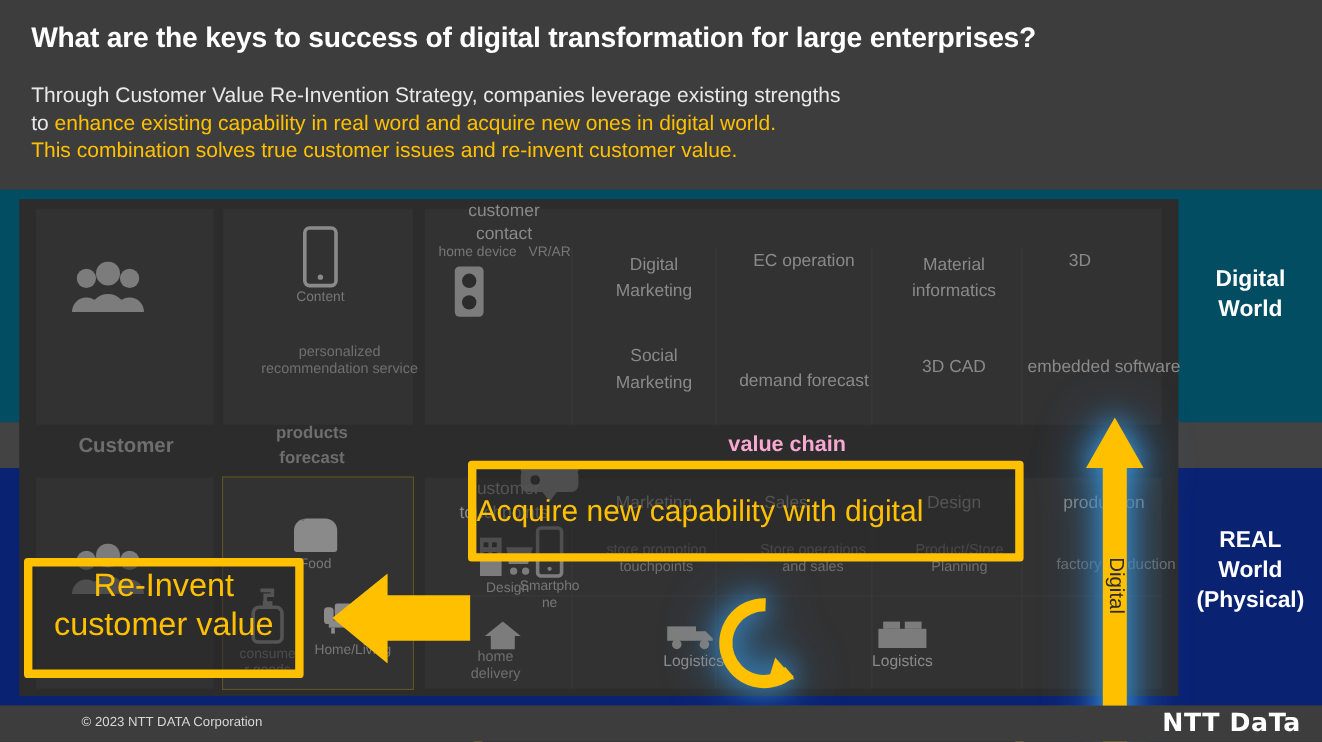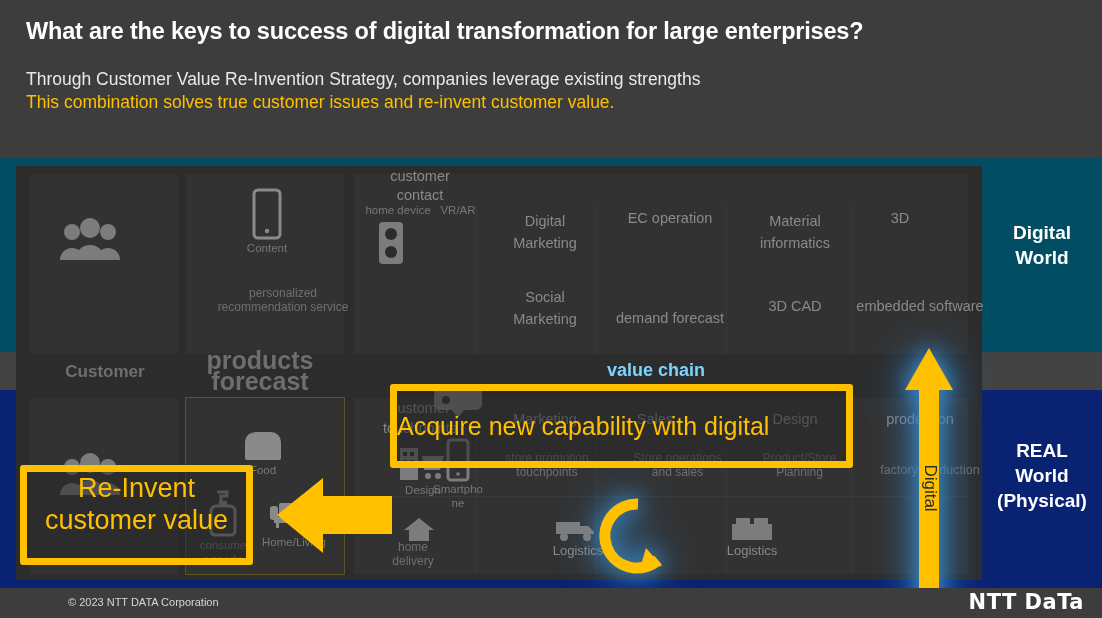--- a/index.html
+++ b/index.html
@@ -66,21 +66,21 @@
     color: #8d8d8d;
     font-size: 13.5px;
     text-align: center;
   }
   .cell-head { font-size: 14.5px; color: #8a8a8a; }
   .cell-sub  { font-size: 12px; color: #6f6f6f; line-height: 14px; }
   .cell-tiny { font-size: 11.5px; color: #777777; }
 
   .watermark {
     position: absolute;
-    color: #6e6e6e; font-weight: bold; font-size: 25px;
+    color: #6e6e6e; font-weight: bold; font-size: 14px;
     line-height: 21px; text-align: center;
   }
 
   .icon-gray { position: absolute; fill: #8a8a8a; opacity: .85; }
 
   
   .vdiv { position: absolute; width: 1px; background: #3a3a3a; }
   .hdiv { position: absolute; height: 1px; background: #3a3a3a; }
 
   
@@ -134,20 +134,21 @@
 </style>
 </head>
 <body>
 
 <div id="slide">
 
   <div id="header">
     <div id="title">What are the keys to success of digital transformation for large enterprises?</div>
     <div id="subtitle">
       <div>Through Customer Value Re-Invention Strategy, companies leverage existing strengths</div>
+      <div><span>to </span><span class="sub-hl">enhance existing capability in real word and acquire new ones in digital world.</span></div>
       <div class="sub-hl">This combination solves true customer issues and re-invent customer value.</div>
     </div>
   </div>
 
   <div id="diagram">
 
     <div class="band" id="band-digital"></div>
     <div class="band" id="band-mid"></div>
     <div class="band" id="band-real"></div>
 
@@ -241,21 +242,21 @@
     </div>
     <div class="cell cell-head" style="left:605px; top:152px; width:130px;">demand forecast</div>
     <div class="cell cell-head" style="left:755px; top:140px; width:80px;">3D CAD</div>
     <div class="cell cell-head" style="left:855px; top:140px; width:130px;">embedded software</div>
 
     <div class="watermark" style="left:38px; top:203px; width:134px; font-size:17px;">Customer</div>
     <div class="watermark" style="left:190px; top:192px; width:140px;">
       <div>products</div>
       <div>forecast</div>
     </div>
-    <div class="watermark" style="left:576px; top:202px; width:160px; font-size:18px; color:#7dd3fc;">value chain</div>
+    <div class="watermark" style="left:576px; top:202px; width:160px; font-size:18px; color:#f9a8d4;">value chain</div>
 
     <svg id="circle-arrow" class="glow-blue" viewBox="0 0 84 84">
       <path d="M42 10 a32 32 0 1 0 20 56" fill="none" stroke="#ffc000" stroke-width="11" stroke-linecap="butt"></path>
       <path d="M50 54 L66 72 L44 74 Z" fill="#ffc000"></path>
     </svg>
 
     <div class="cell cell-head" style="left:368px; top:240px; width:104px; line-height:20px;">
       <div>customer</div>
       <div>touchpoints</div>
     </div>

